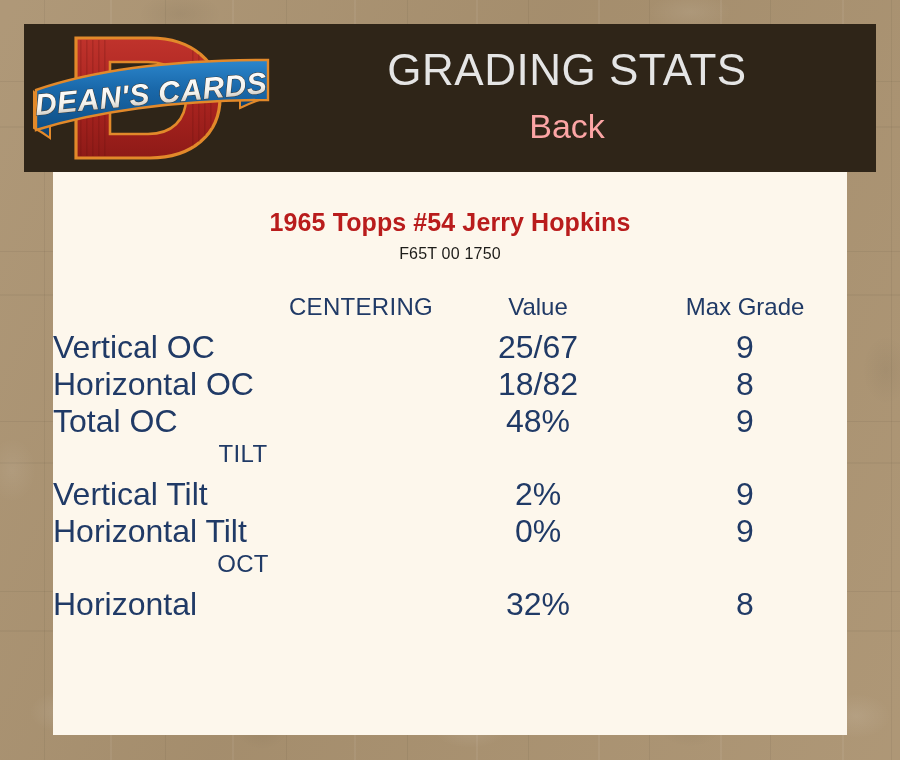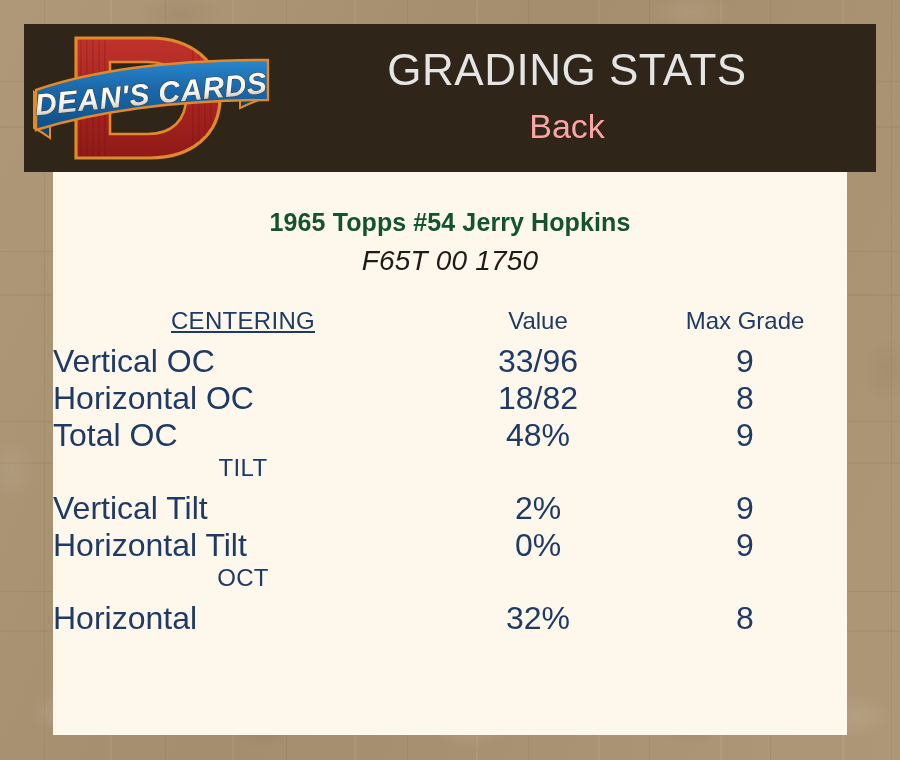--- a/index.html
+++ b/index.html
@@ -109,30 +109,29 @@
     z-index: 2;
   }
 
   #card-heading-block {
     text-align: center;
     padding-top: 36px;
   }
   #card-title {
     font-size: 25px;
     font-weight: bold;
-    color: #14532d;
+    color: #b91c1c;
     letter-spacing: 0.1px;
   }
   #card-code {
-    font-size: 28px;
+    font-size: 16px;
     font-weight: 400;
     color: #1d1c19;
     margin-top: 8px;
     letter-spacing: 0.2px;
-    font-style: italic;
   }
 
   
   #stats-table {
     margin: 30px 0 0 0;
     width: 100%;
     border-collapse: collapse;
     color: #203a66;
   }
   #stats-table col.c-label { width: 380px; }
@@ -145,24 +144,23 @@
     vertical-align: baseline;
   }
 
   tr.header-row th {
     height: 36px;
     font-size: 24px;
     font-weight: bold;
     color: #203a66;
   }
   th.section-name {
-    text-align: center;
+    text-align: right;
     padding-left: 100px;
     letter-spacing: 0.3px;
-    text-decoration: underline;
   }
   th.col-value, th.col-grade { text-align: center; }
 
   tr.section-row td.section-name {
     height: 36px;
     font-size: 24px;
     font-weight: bold;
     text-align: center;
     padding-left: 100px;
     letter-spacing: 0.3px;
@@ -257,21 +255,21 @@
     <thead>
       <tr class="header-row">
         <th class="section-name">CENTERING</th>
         <th class="col-value">Value</th>
         <th class="col-grade">Max Grade</th>
       </tr>
     </thead>
     <tbody>
       <tr class="data-row">
         <td class="row-label">Vertical OC</td>
-        <td class="row-value">33/96</td>
+        <td class="row-value">25/67</td>
         <td class="row-grade">9</td>
       </tr>
       <tr class="data-row">
         <td class="row-label">Horizontal OC</td>
         <td class="row-value">18/82</td>
         <td class="row-grade">8</td>
       </tr>
       <tr class="data-row">
         <td class="row-label">Total OC</td>
         <td class="row-value">48%</td>

